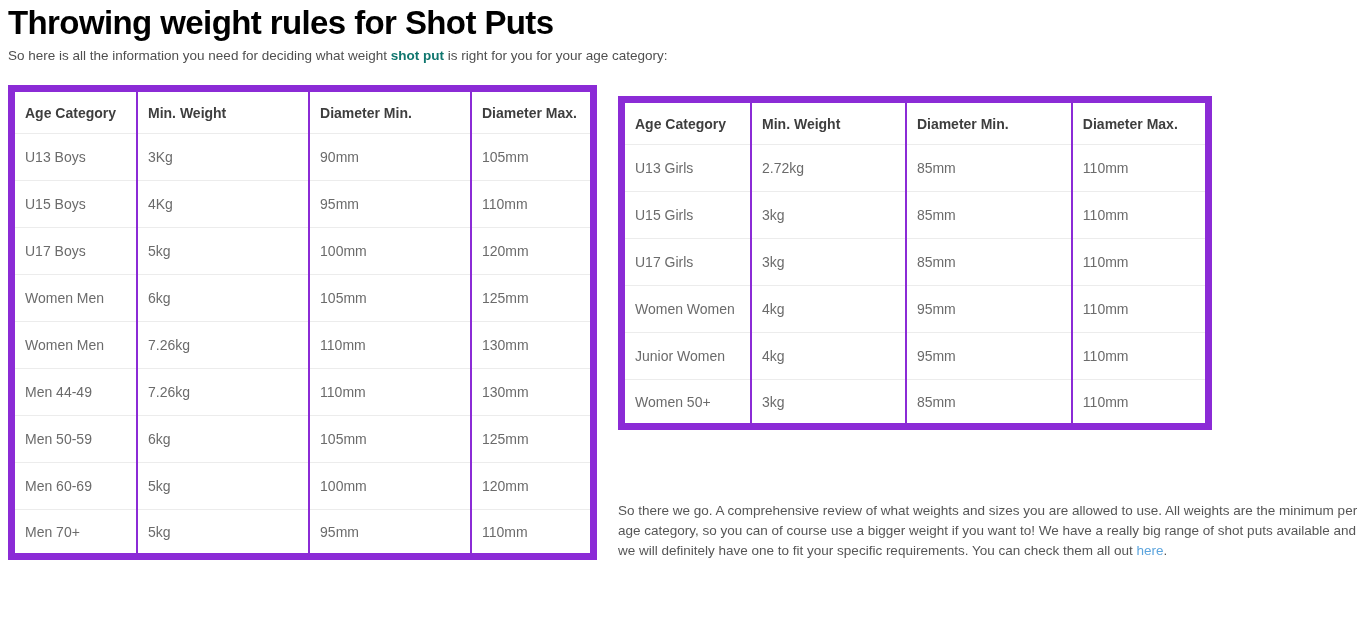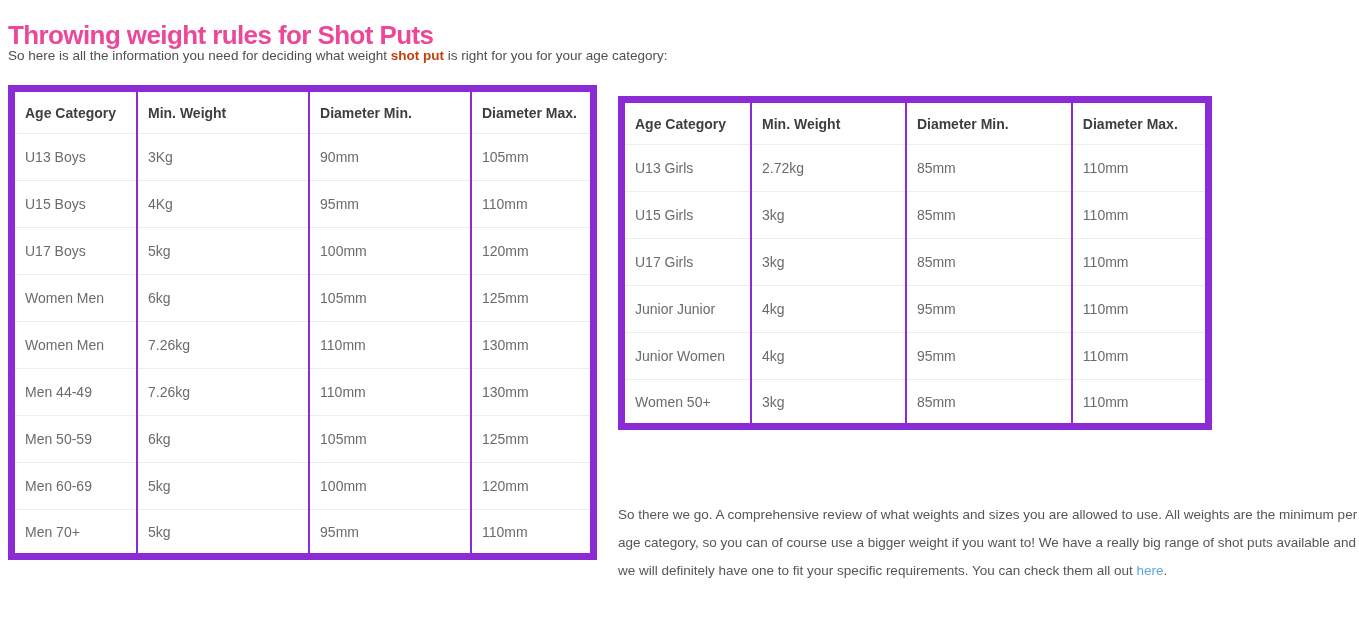--- a/index.html
+++ b/index.html
@@ -8,45 +8,45 @@
     --cell-text:#6b6b6b;
     --head-text:#3e3e3e;
   }
   *{box-sizing:border-box;}
   html,body{margin:0;padding:0;}
   body{
     width:1359px;height:623px;position:relative;background:#ffffff;
     font-family:"Liberation Sans", sans-serif;overflow:hidden;
   }
   .page-title{
-    position:absolute;left:8px;top:20px;margin:0;
-    font-size:26px;font-weight:700;color:#ec4899;letter-spacing:-0.6px;
+    position:absolute;left:8px;top:4px;margin:0;
+    font-size:33px;font-weight:700;color:#000000;letter-spacing:-0.6px;
   }
   .intro{
     position:absolute;left:8px;top:48px;margin:0;
     font-size:13.5px;color:#4f4f4f;
   }
-  .intro b{color:#c2410c;}
+  .intro b{color:#0f766e;}
   .table-wrap-left{position:absolute;left:8px;top:85px;width:589px;}
   .table-wrap-right{position:absolute;left:618px;top:96px;width:594px;}
   table.ptable{
     border-collapse:collapse;width:100%;table-layout:fixed;
     border:7px solid var(--purple);background:#fff;
   }
   table.ptable th, table.ptable td{
     border-left:2px solid var(--purple);
     padding:0 6px 0 10px;font-size:14px;text-align:left;vertical-align:middle;
     overflow:hidden;white-space:nowrap;
   }
   table.ptable th:first-child, table.ptable td:first-child{border-left:none;}
   table.ptable th{height:45px;color:var(--head-text);font-weight:700;}
   table.ptable td{height:47px;color:var(--cell-text);border-top:1px solid var(--rowline);font-weight:400;}
   .outro{
     position:absolute;left:618px;top:501px;margin:0;width:742px;
-    font-size:13.5px;line-height:28px;color:#565656;
+    font-size:13.5px;line-height:20px;color:#565656;
   }
   .link{color:#5ca4dd;text-decoration:none;cursor:pointer;}
 </style>
 </head>
 <body>
 
 <h1 class="page-title">Throwing weight rules for Shot Puts</h1>
 
 <p class="intro"><span>So here is all the information you need for deciding what weight </span><b>shot put</b><span> is right for you for your age category:</span></p>
 
@@ -154,21 +154,21 @@
           <td>85mm</td>
           <td>110mm</td>
         </tr>
         <tr>
           <td>U17 Girls</td>
           <td>3kg</td>
           <td>85mm</td>
           <td>110mm</td>
         </tr>
         <tr>
-          <td>Junior Junior</td>
+          <td>Women Women</td>
           <td>4kg</td>
           <td>95mm</td>
           <td>110mm</td>
         </tr>
         <tr>
           <td>Junior Women</td>
           <td>4kg</td>
           <td>95mm</td>
           <td>110mm</td>
         </tr>

